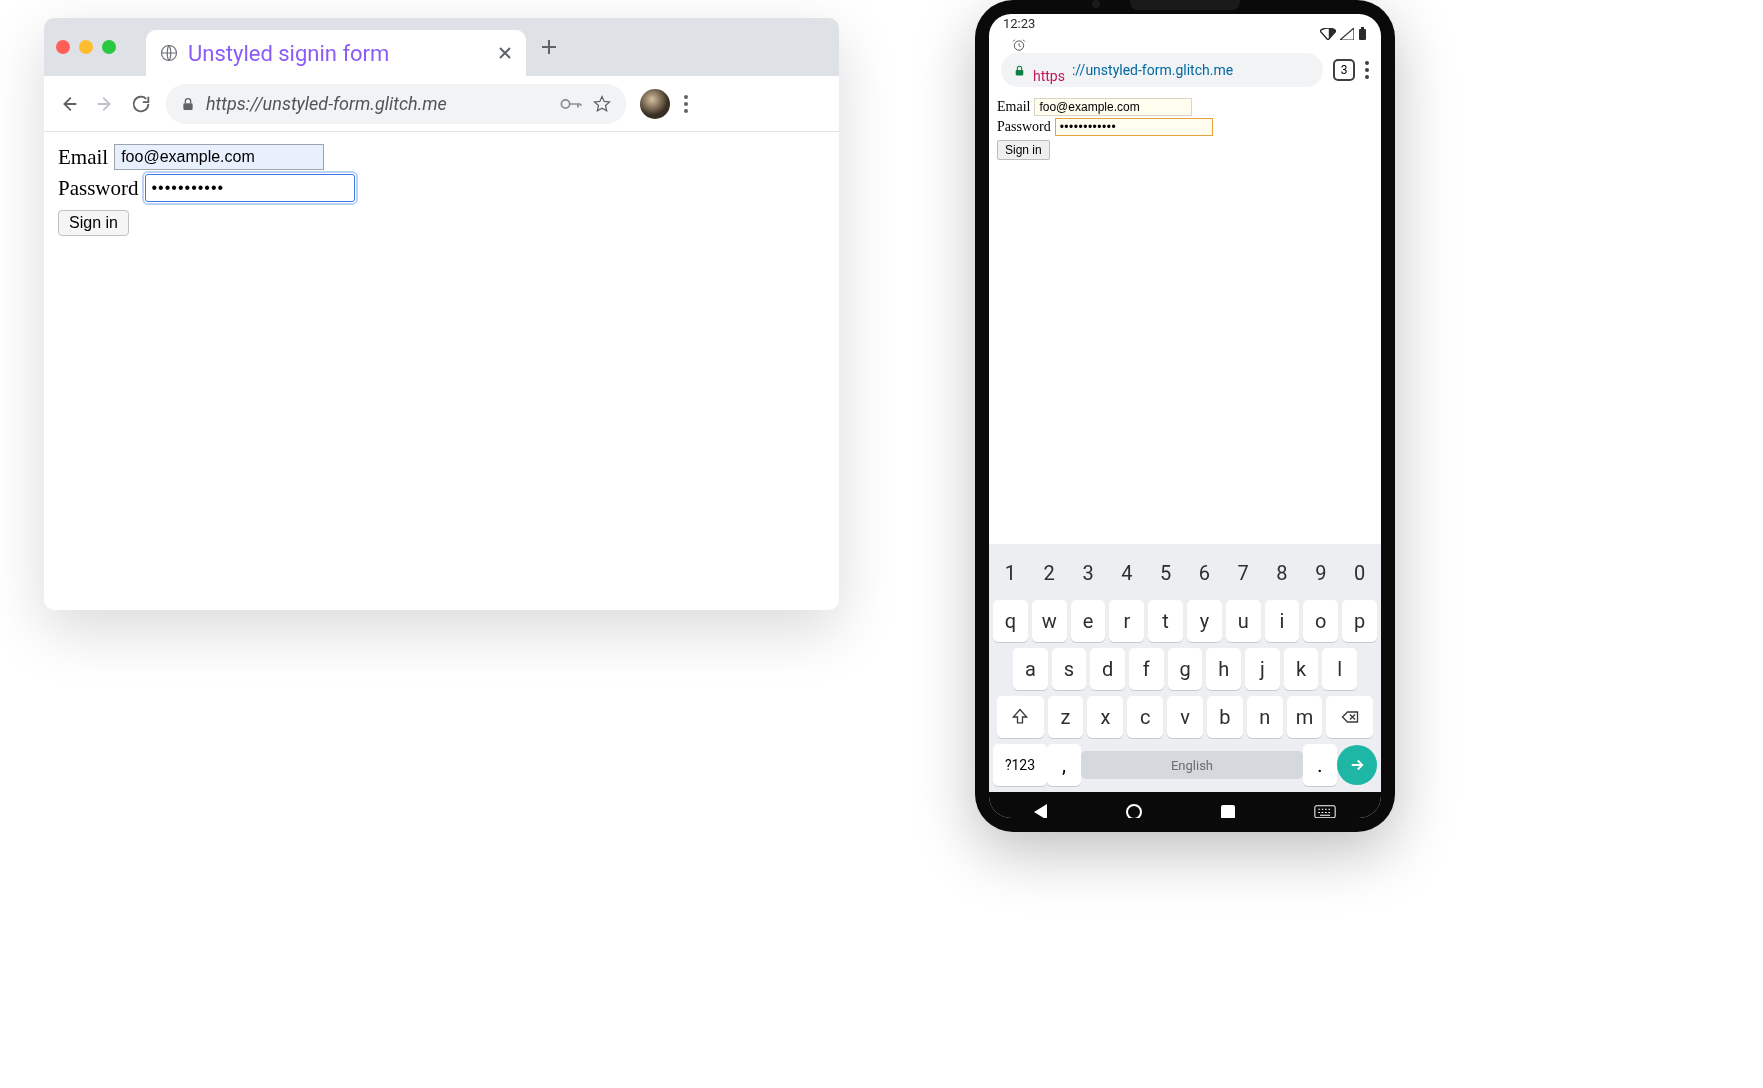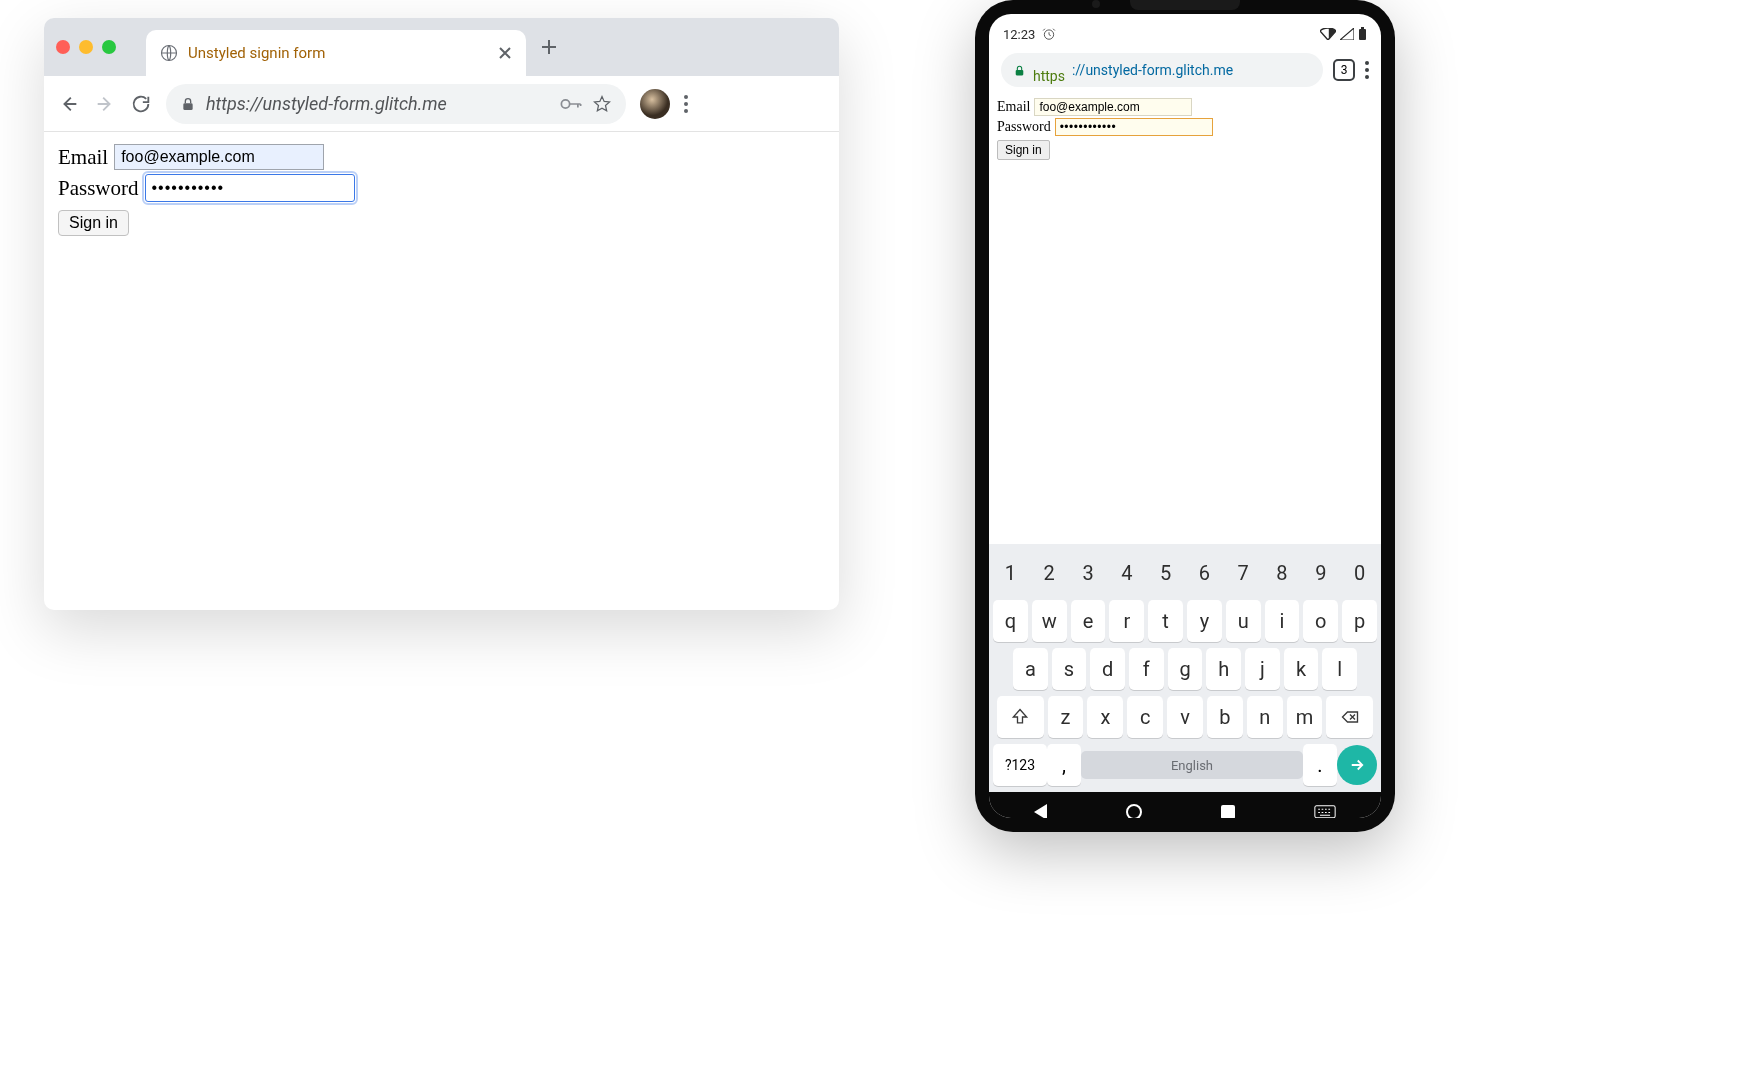--- a/index.html
+++ b/index.html
@@ -40,21 +40,21 @@
       border-radius: 10px 10px 0 0;
       height: 46px;
       display: flex;
       align-items: center;
       padding: 0 14px;
       gap: 10px;
       min-width: 380px;
       margin-top: 12px;
     }
     .db-tab .globe-icon { width: 18px; height: 18px; fill: #6b6f76; }
-    .db-tab-title { font-size: 15px; color: #a16207; flex: 1; }
+    .db-tab-title { font-size: 22px; color: #8b5cf6; flex: 1; }
     .db-tab-close { width: 14px; height: 14px; stroke: #5f6368; stroke-width: 2; }
     .db-newtab { margin-left: 14px; width: 18px; height: 18px; stroke: #5f6368; stroke-width: 2; }
 
     .db-toolbar {
       height: 56px;
       background: #fff;
       border-bottom: 1px solid #e3e3e3;
       display: flex;
       align-items: center;
       padding: 0 14px;
@@ -161,21 +161,21 @@
     .ph-status {
       height: 28px;
       display: flex;
       align-items: center;
       justify-content: space-between;
       padding: 0 14px;
       font-size: 13px;
       color: #2b2b2b;
       margin-top: 6px;
     }
-    .ph-status .left { display:flex; align-items:center; gap:7px; }
+    .ph-status .left { display:flex; align-items:center; gap:7px;flex-direction:column; }
     .alarm-icon { width: 14px; height:14px; stroke:#424242; stroke-width:1.5; fill:none; }
     .ph-status .right { display:flex; align-items:center; gap:4px; }
     .sig-icon, .batt-icon { fill:#2b2b2b; }
 
     .ph-urlbar {
       height: 44px;
       display: flex;
       align-items: center;
       padding: 0 12px;
       gap: 10px;
@@ -185,21 +185,21 @@
       background: #f1f3f4;
       border-radius: 22px;
       height: 34px;
       display: flex;
       align-items: center;
       padding: 0 12px;
       gap: 7px;
       font-size: 14px;
     }
     .ph-lock { width:13px; height:13px; fill:#0b8043; }
-    .ph-url-scheme { color:#4d7c0f;margin-top:12px; }
+    .ph-url-scheme { color:#be185d;margin-top:12px; }
     .ph-url-rest { color:#0369a1; }
     .ph-tabcount {
       width: 22px; height: 22px;
       border: 2px solid #3c4043;
       border-radius: 5px;
       font-size: 12px;
       display:flex; align-items:center; justify-content:center;
     }
     .ph-kebab { display:flex; flex-direction:column; gap:3px; }
     .ph-kebab span { width:4px; height:4px; background:#3c4043; border-radius:50%; }

